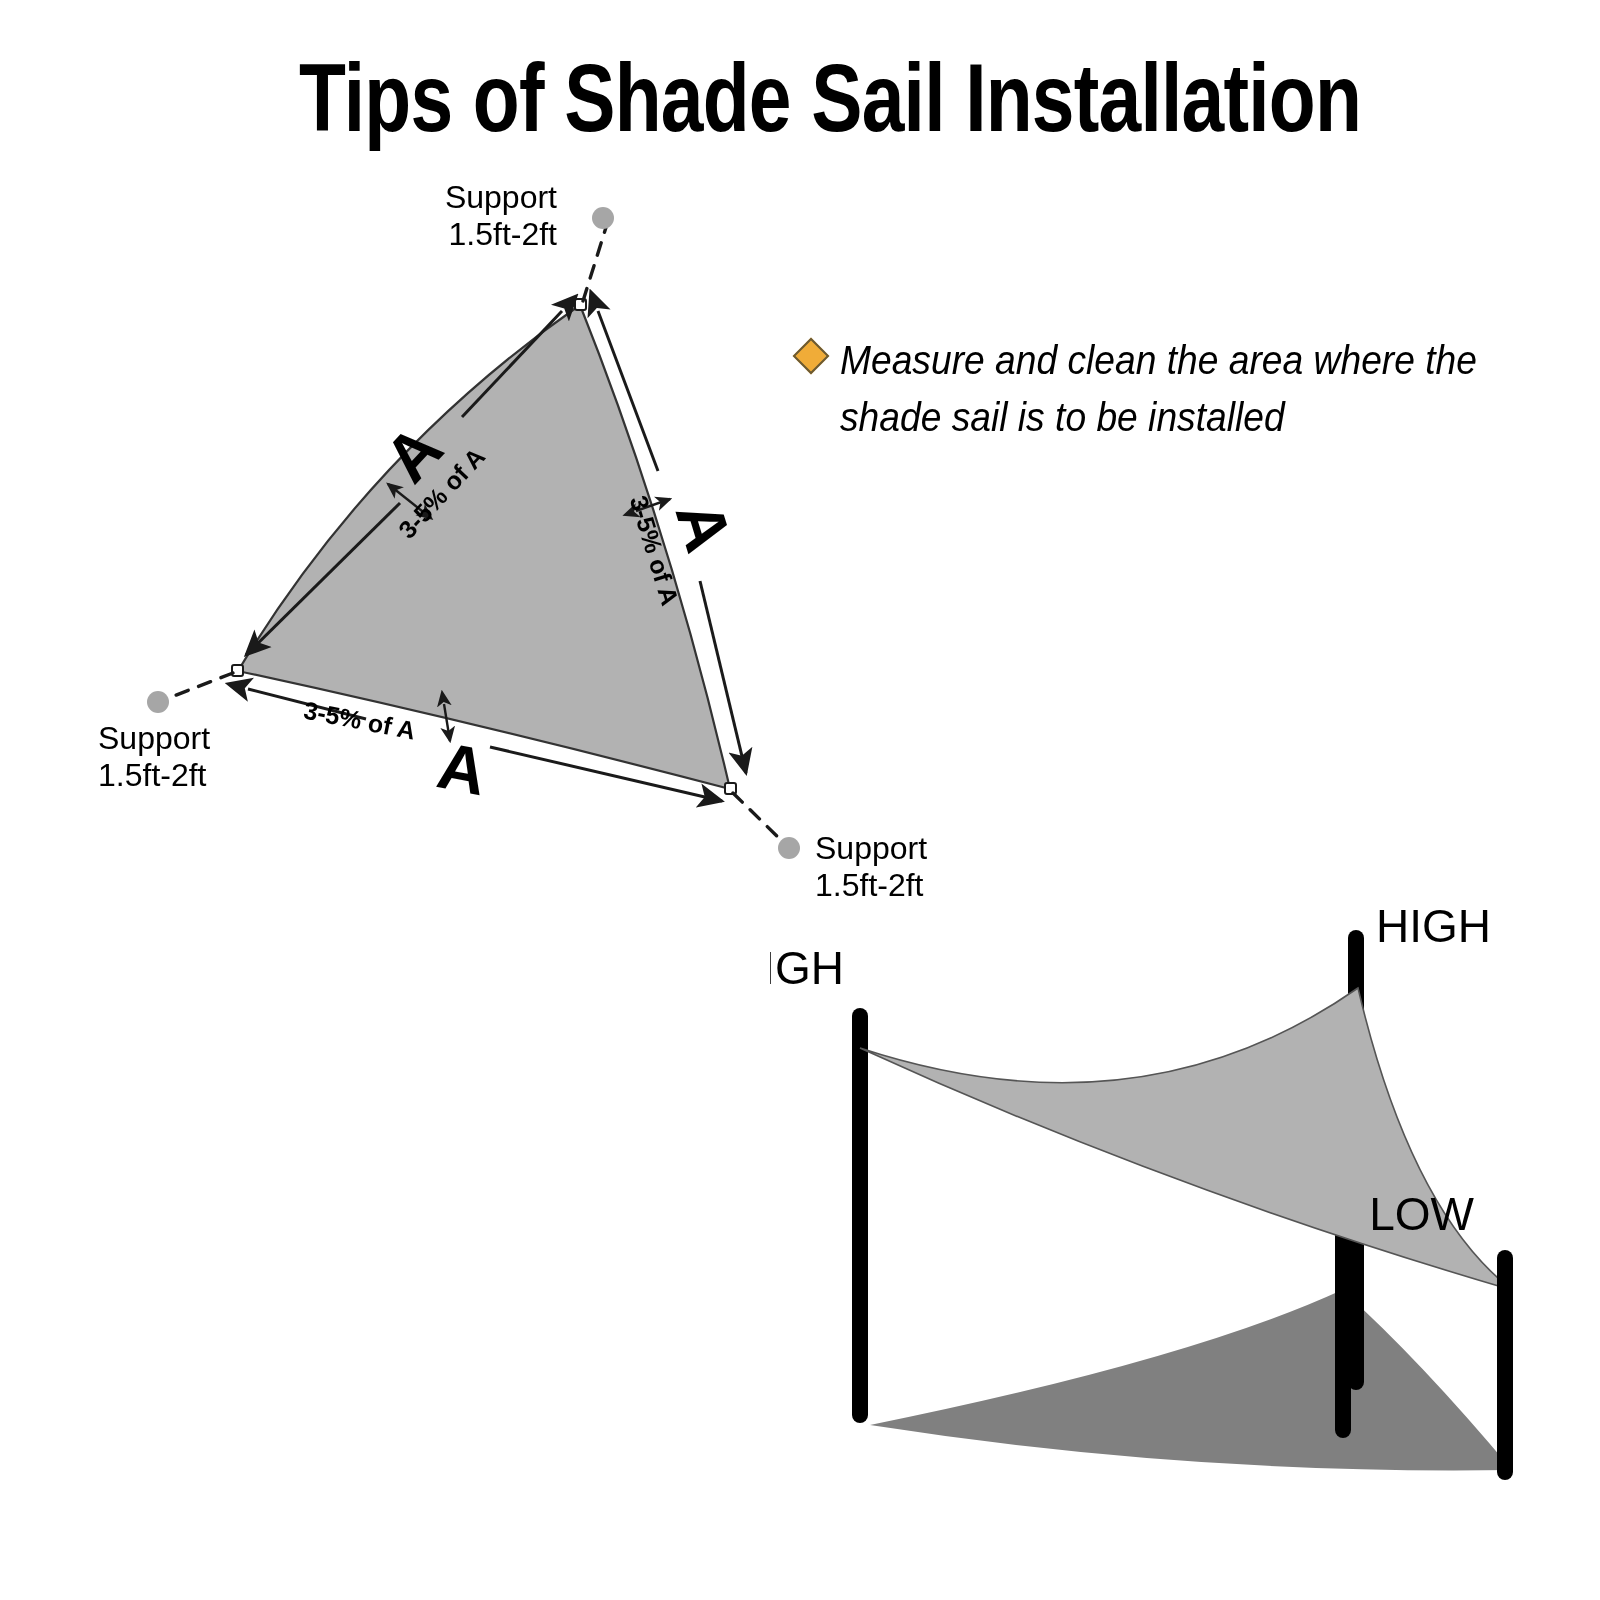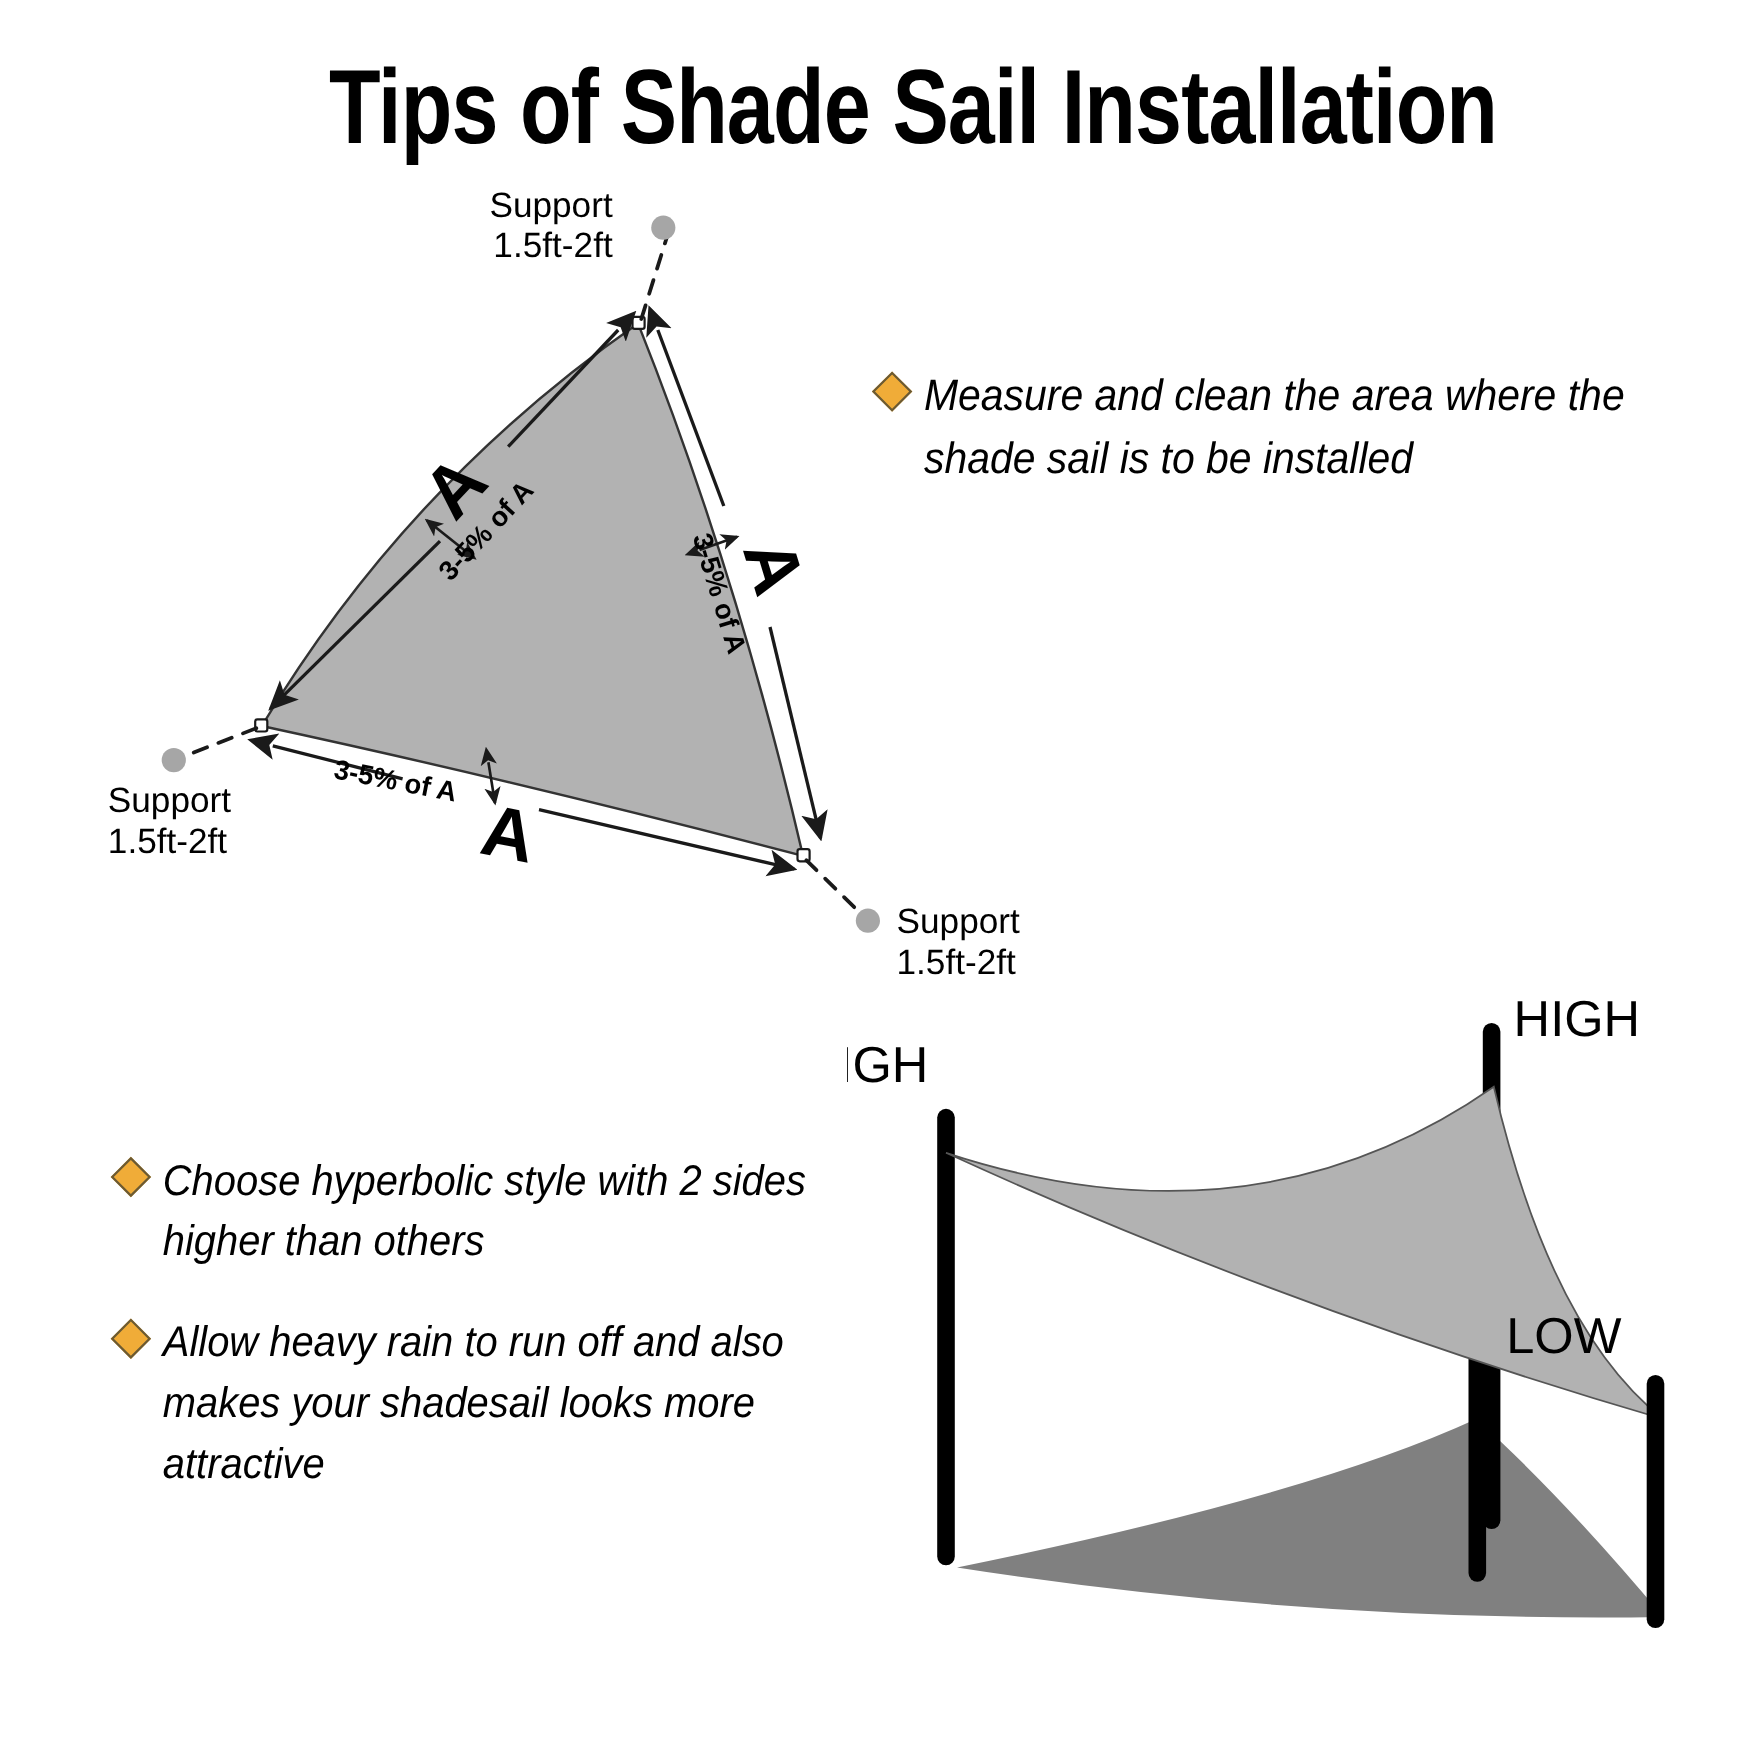--- a/index.html
+++ b/index.html
@@ -30,21 +30,21 @@
     letter-spacing: -1px;
     color: #000000;
     transform: scaleX(0.80);
     transform-origin: center top;
     white-space: nowrap;
   }
 
   
   #triangle-diagram {
     position: absolute;
-    left: 40px; top: 170px;
+    left: 40px; top: 181px;
     width: 900px; height: 720px; text-decoration: underline;
   }
   #triangle-diagram svg { display: block; }
 
   
   #bullets-right {
     position: absolute;
     left: 768px; top: 332px;
     width: 790px;
   }
@@ -182,30 +182,20 @@
     </svg>
   </div>
 
   <div id="bullets-right">
     <div class="bullet-row">
       <span class="bullet-diamond"></span>
       <span class="bullet-text">Measure and clean the area where the shade sail is to be installed</span>
     </div>
   </div>
 
-  <div id="bullets-bottom-left">
-    <div class="bullet-row">
-      <span class="bullet-diamond"></span>
-      <span class="bullet-text">Choose hyperbolic style with 2 sides higher than others</span>
-    </div>
-    <div class="bullet-row">
-      <span class="bullet-diamond"></span>
-      <span class="bullet-text">Allow heavy rain to run off and also makes your shadesail looks more attractive</span>
-    </div>
-  </div>
 
   <div id="hyperbolic-diagram">
     <svg width="850" height="640" viewBox="0 0 850 640" xmlns="http://www.w3.org/2000/svg">
 
       <g>
         <path d="M 572,400
                  Q 420,470 100,535
                  Q 420,585 742,580
                  Q 650,470 572,400 Z" fill="#808080"></path>
       </g>

